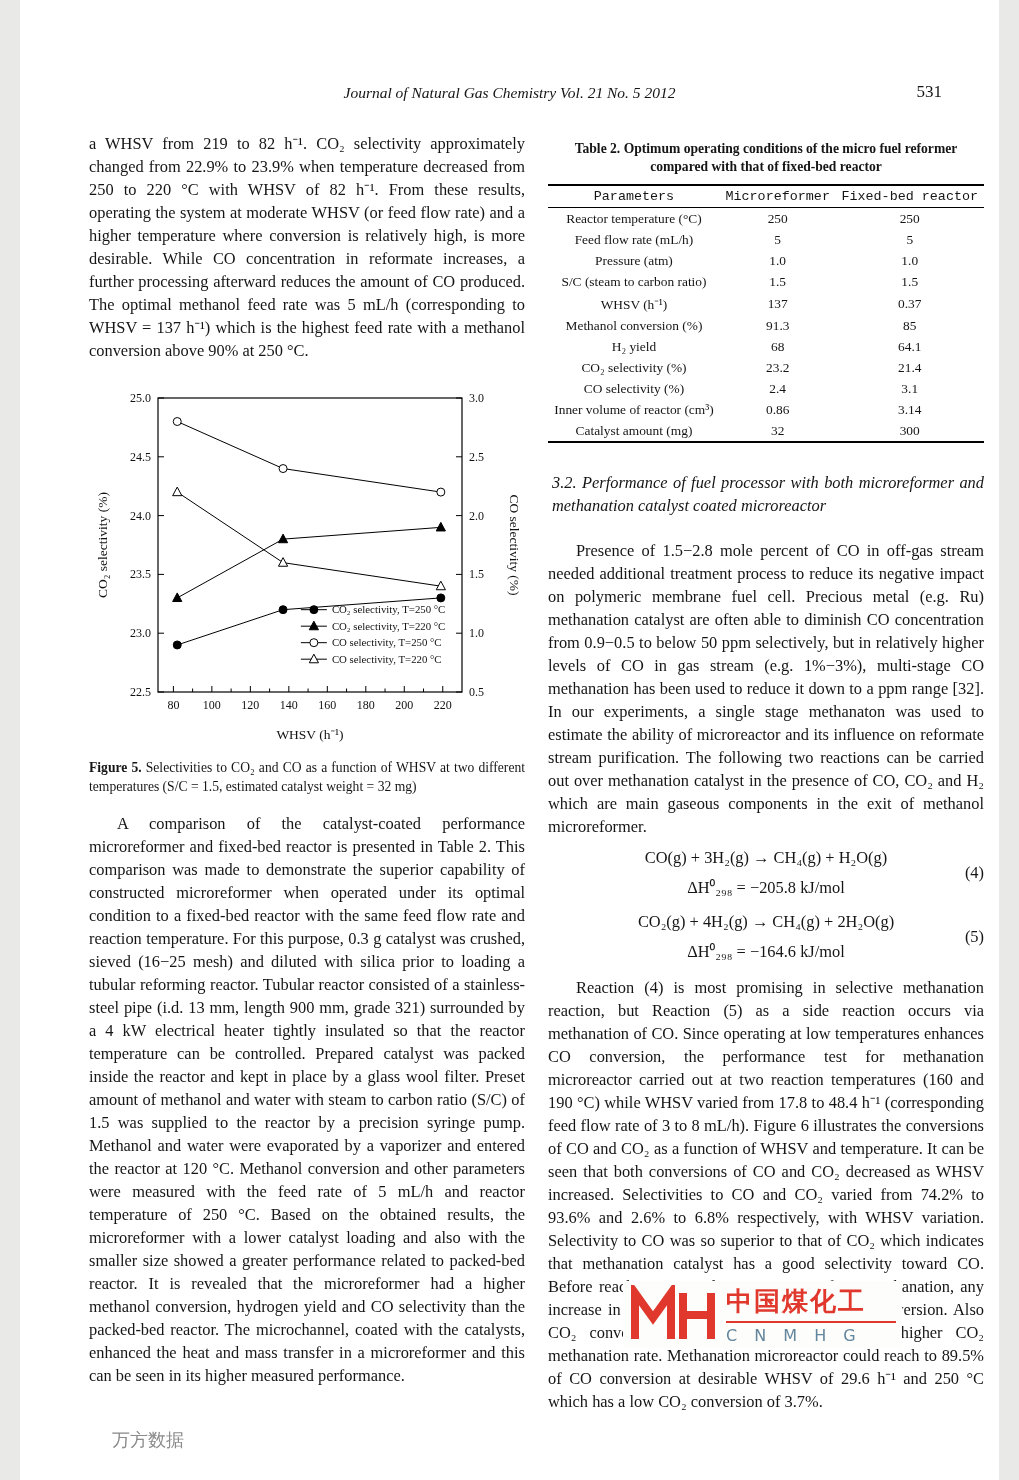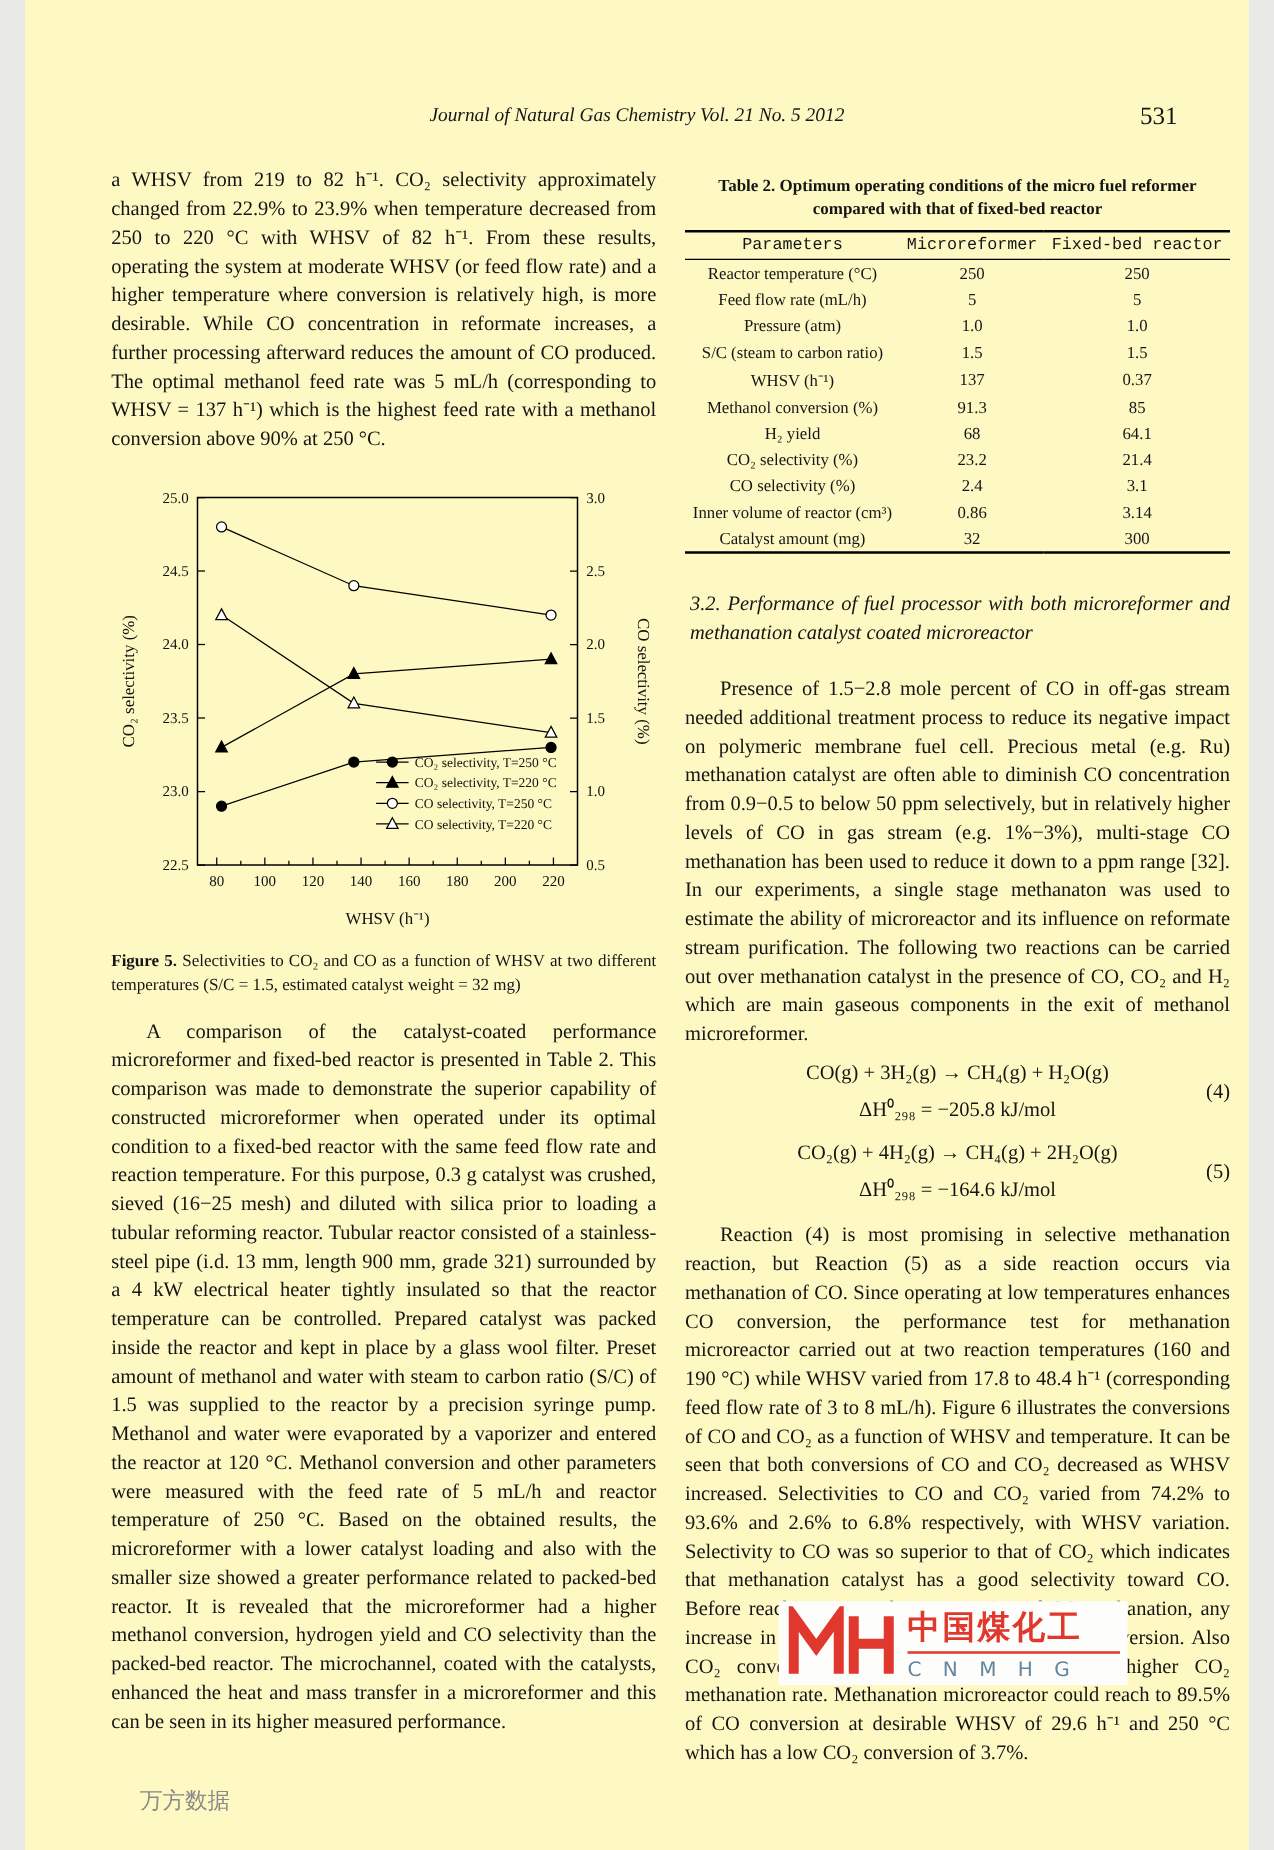--- a/index.html
+++ b/index.html
@@ -1,20 +1,20 @@
 <!DOCTYPE html>
 <html><head>
 <meta charset="utf-8">
 <style>
   html,body{margin:0;padding:0;background:#e9e9e7;}
-  .page{position:relative;width:979px;height:1480px;background:#fef9c3;margin:0 auto;
+  .page{position:relative;width:979px;height:1480px;background:#ffffff;margin:0 auto;
         font-family:"Liberation Serif",serif;color:#151515;overflow:hidden;}
   .header-journal{position:absolute;top:84px;left:0;width:100%;text-align:center;
         font-style:italic;font-size:15.5px;}
-  .page-num{position:absolute;top:82px;right:57px;font-size:20px;}
+  .page-num{position:absolute;top:82px;right:57px;font-size:17px;}
   .col{position:absolute;width:436px;}
   .left-col{left:69px;top:132px;}
   .right-col{left:528px;top:140px;}
   .para{font-size:16.4px;line-height:23px;text-align:justify;margin:0;}
   .indent{text-indent:28px;}
   .figure{margin:26px 0 8px 0;text-align:center;}
   .figure svg{display:inline-block;}
   .fig-caption{font-size:13.6px;line-height:19px;text-align:justify;margin:4px 0 16px 0;}
   .fig-caption b{font-weight:bold;}
   .tbl-title{font-size:13.6px;line-height:18px;font-weight:bold;text-align:center;margin:0 10px 8px 10px;}

